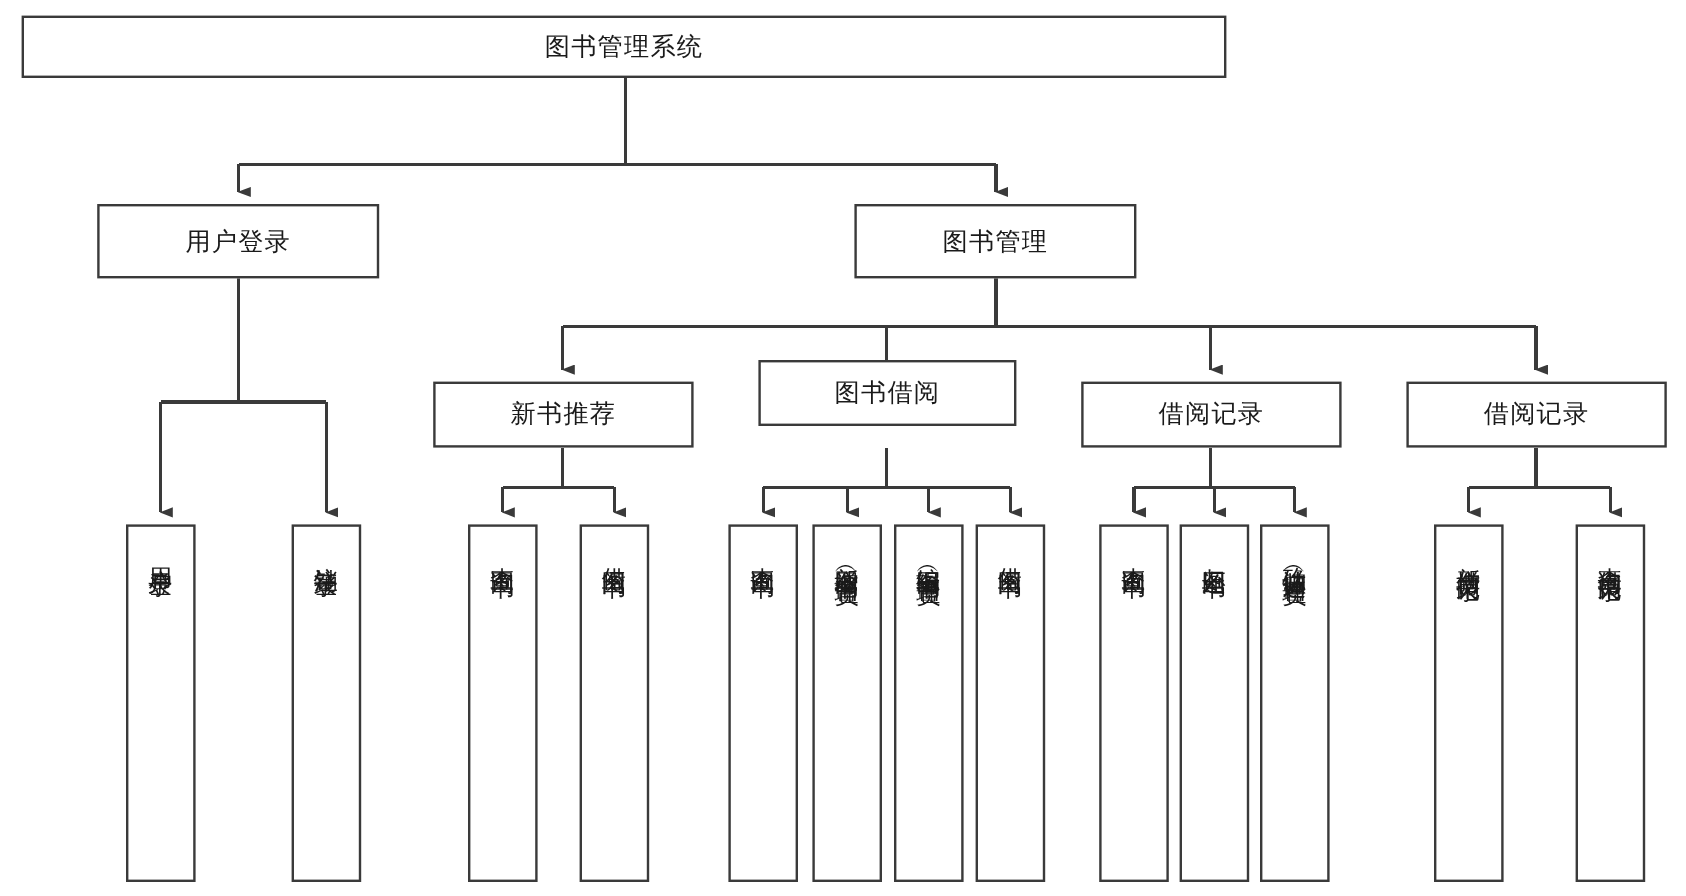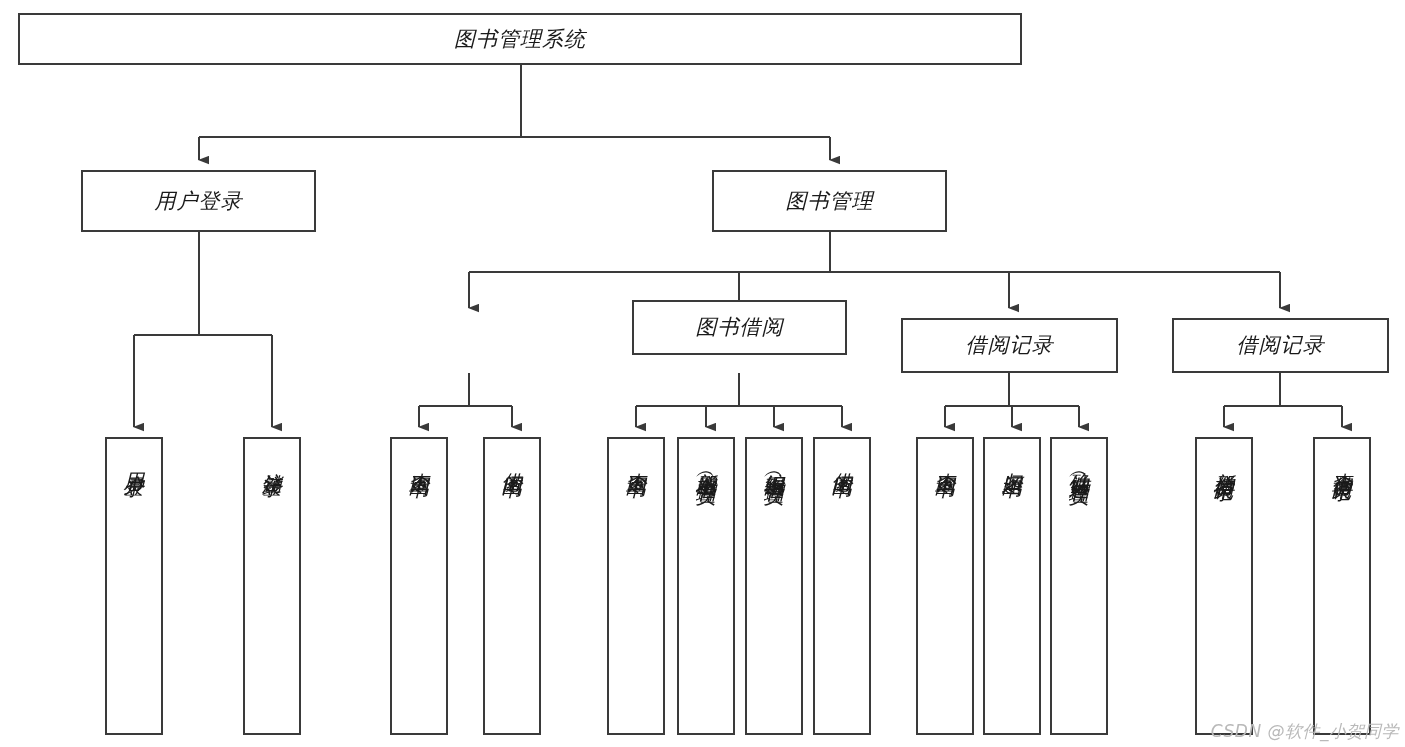--- a/index.html
+++ b/index.html
@@ -6,21 +6,21 @@
   html,body{margin:0;padding:0;}
   body{
     width:1405px;height:747px;
     background:#ffffff;
     font-family:"DejaVu Sans","Liberation Sans",sans-serif;
     overflow:hidden;
     position:relative;
   }
   #diagram-root{
     position:relative;
-    width:1405px;height:747px;font-style:italic;
+    width:1405px;height:747px;
   }
   svg#edges{
     position:absolute;left:0;top:0;
     width:1405px;height:747px;
     pointer-events:none;
   }
   .node{
     position:absolute;
     box-sizing:border-box;
     background:#ffffff;
@@ -121,20 +121,23 @@
     <span class="node-label">图书管理系统</span>
   </div>
 
   <div class="node" style="left:81px;top:170px;width:235px;height:62px;">
     <span class="node-label">用户登录</span>
   </div>
   <div class="node" style="left:712px;top:170px;width:235px;height:62px;">
     <span class="node-label">图书管理</span>
   </div>
 
+  <div class="node" style="left:361px;top:318px;width:217px;height:55px;">
+    <span class="node-label">新书推荐</span>
+  </div>
   <div class="node" style="left:632px;top:300px;width:215px;height:55px;">
     <span class="node-label">图书借阅</span>
   </div>
   <div class="node" style="left:901px;top:318px;width:217px;height:55px;">
     <span class="node-label">借阅记录</span>
   </div>
   <div class="node" style="left:1172px;top:318px;width:217px;height:55px;">
     <span class="node-label">借阅记录</span>
   </div>
 
@@ -171,15 +174,14 @@
   <div class="node vertical" style="left:1050px;top:437px;width:58px;height:298px;">
     <span class="node-label">确认归还（管理员）</span>
   </div>
   <div class="node vertical" style="left:1195px;top:437px;width:58px;height:298px;">
     <span class="node-label">新增借阅记录</span>
   </div>
   <div class="node vertical" style="left:1313px;top:437px;width:58px;height:298px;">
     <span class="node-label">查询借阅记录</span>
   </div>
 
-  <div id="watermark">CSDN @软件_小贺同学</div>
 
 </div>
 
 </body></html>

